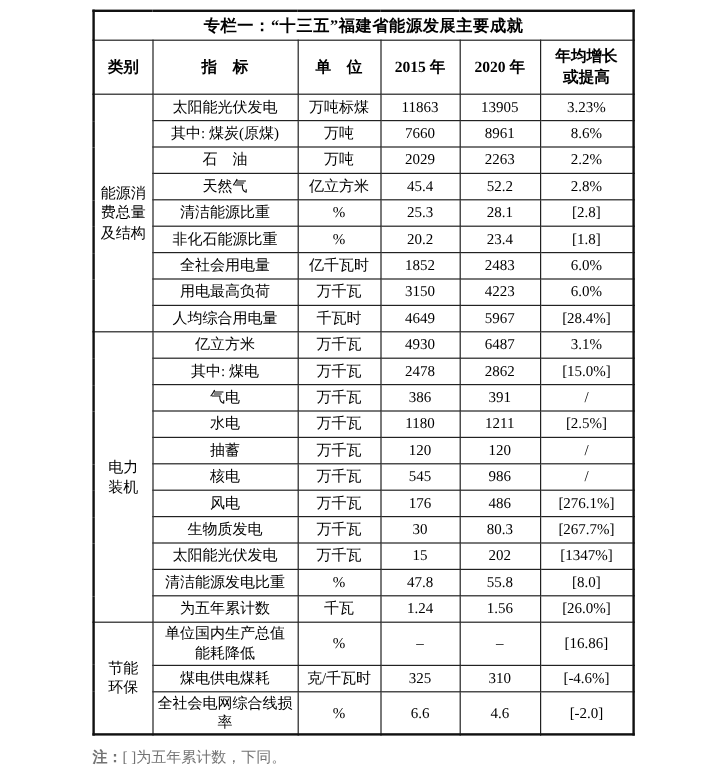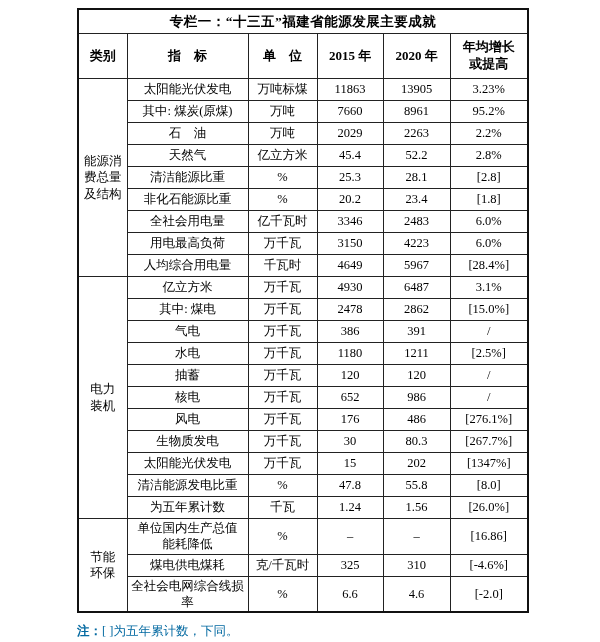--- a/index.html
+++ b/index.html
@@ -24,21 +24,21 @@
     font-weight:bold;font-size:13.5px;height:21px;letter-spacing:.5px;margin-left:44px;
   }
   tr.header-row th{
     font-weight:bold;font-size:13px;height:42px;
   }
   tr.r{height:22px;}
   tr.tall{height:34px;}
   .pre{white-space:pre-line;}
   td.cat{font-size:12.5px;}
   .note{
-    margin:10px 0 0 77px;font-size:12.5px;color:#0369a1;
+    margin:10px 0 0 77px;font-size:12.5px;color:#737373;
   }
   .note .note-prefix{font-weight:bold;}
 </style>
 </head>
 <body>
 
 <table class="energy">
   <colgroup>
     <col style="width:49px">
       <col style="width:121px">
@@ -69,21 +69,21 @@
       <td>万吨标煤</td>
       <td>11863</td>
       <td>13905</td>
       <td>3.23%</td>
     </tr>
     <tr class="r">
       <td>其中: 煤炭(原煤)</td>
       <td>万吨</td>
       <td>7660</td>
       <td>8961</td>
-      <td>95.2%</td>
+      <td>8.6%</td>
     </tr>
     <tr class="r">
       <td>石　油</td>
       <td>万吨</td>
       <td>2029</td>
       <td>2263</td>
       <td>2.2%</td>
     </tr>
     <tr class="r">
       <td>天然气</td>
@@ -102,21 +102,21 @@
     <tr class="r">
       <td>非化石能源比重</td>
       <td>%</td>
       <td>20.2</td>
       <td>23.4</td>
       <td>[1.8]</td>
     </tr>
     <tr class="r">
       <td>全社会用电量</td>
       <td>亿千瓦时</td>
-      <td>3346</td>
+      <td>1852</td>
       <td>2483</td>
       <td>6.0%</td>
     </tr>
     <tr class="r">
       <td>用电最高负荷</td>
       <td>万千瓦</td>
       <td>3150</td>
       <td>4223</td>
       <td>6.0%</td>
     </tr>
@@ -161,21 +161,21 @@
     <tr class="r">
       <td>抽蓄</td>
       <td>万千瓦</td>
       <td>120</td>
       <td>120</td>
       <td>/</td>
     </tr>
     <tr class="r">
       <td>核电</td>
       <td>万千瓦</td>
-      <td>652</td>
+      <td>545</td>
       <td>986</td>
       <td>/</td>
     </tr>
     <tr class="r">
       <td>风电</td>
       <td>万千瓦</td>
       <td>176</td>
       <td>486</td>
       <td>[276.1%]</td>
     </tr>

